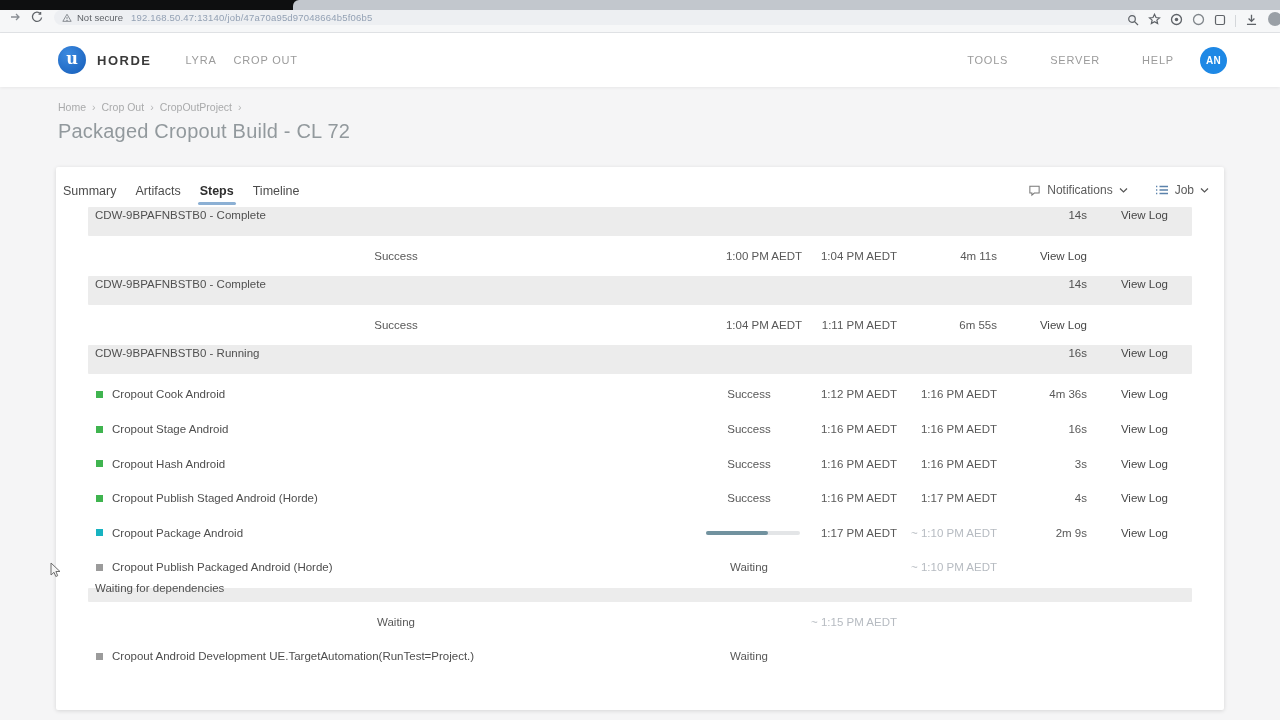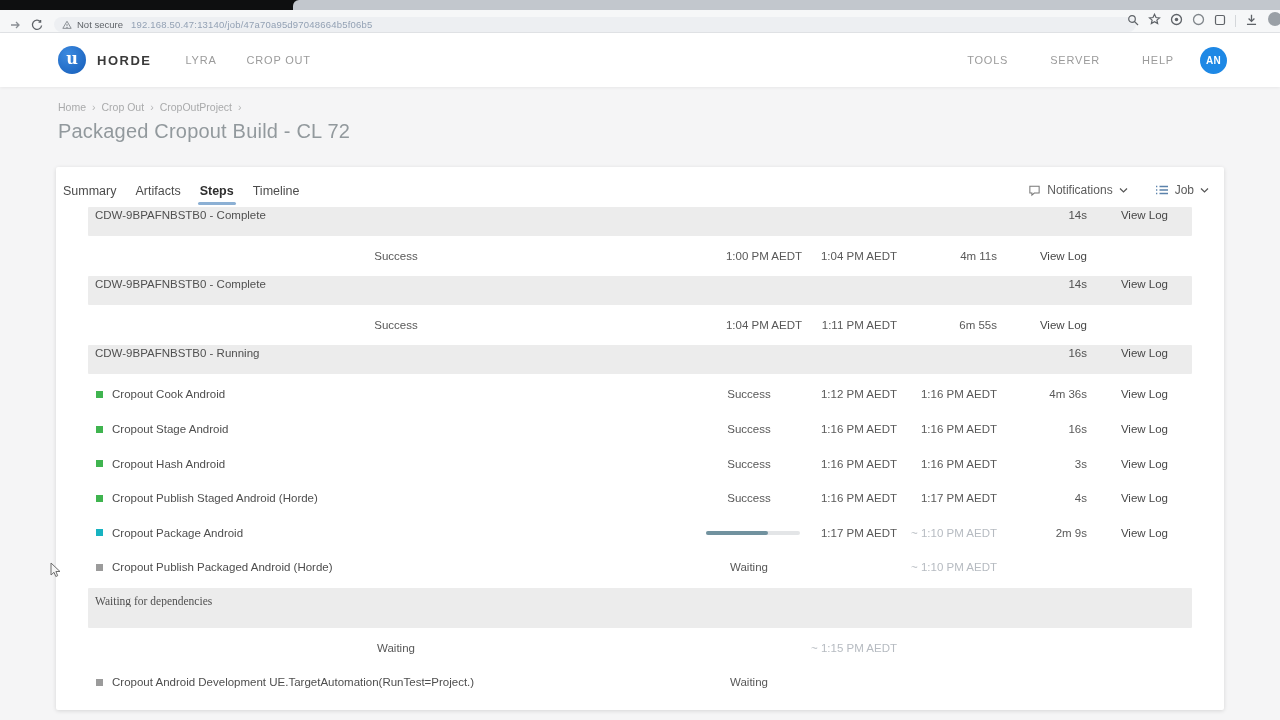--- a/index.html
+++ b/index.html
@@ -4,37 +4,37 @@
 <style>
   html,body{margin:0;padding:0;}
   body{
     width:1280px;height:720px;overflow:hidden;background:#f5f5f6;
     font-family:"Liberation Sans","DejaVu Sans",sans-serif;
     -webkit-font-smoothing:antialiased;position:relative;
   }
   
   .win-strip{height:10px;background:#0e0f10;position:relative;}
   .win-tab{position:absolute;left:293px;right:0;top:0;height:10px;background:#c2c7cd;border-radius:6px 0 0 0;}
-  .btoolbar{height:22px;background:#f6f7f8;border-bottom:1px solid #e1e3e6;display:flex;align-items:flex-end;position:relative;}
+  .btoolbar{height:22px;background:#f6f7f8;border-bottom:1px solid #e1e3e6;display:flex;align-items:flex-start;position:relative;}
   .nav-ico{width:14px;height:14px;margin-left:8px;flex:none;display:flex;align-items:center;justify-content:center;}
   .nav-ico svg{display:block;}
   .urlbar{
     height:15px;background:#edeff2;border-radius:8px;margin-left:10px;
     width:1082px;display:flex;align-items:center;padding:0 8px;box-sizing:border-box;
   }
   .sec-label{font-size:9.5px;color:#5f6368;margin:0 8px 0 5px;white-space:nowrap;}
   .url-text{font-size:9.5px;color:#93a1b4;letter-spacing:.2px;white-space:nowrap;overflow:hidden;}
   .bicons{position:absolute;right:0;top:0;height:22px;display:flex;align-items:center;gap:9px;padding-right:4px;}
   .bicons .sep{width:1px;height:12px;background:#d4d7da;}
   
   .appbar{height:54px;background:#ffffff;display:flex;align-items:center;padding:0 53px 0 58px;box-sizing:border-box;box-shadow:0 1px 3px rgba(0,0,0,.06);position:relative;z-index:2;}
   .logo{width:28px;height:28px;border-radius:50%;background:radial-gradient(circle at 35% 30%,#3c8ae0,#155cb8);display:flex;align-items:center;justify-content:center;flex:none;}
   .logo span{color:#fff;font-family:"DejaVu Serif",serif;font-size:16px;font-weight:bold;line-height:1;margin-top:-2px;}
   .brand{font-size:13px;font-weight:700;color:#3a3a3a;letter-spacing:1.5px;margin-left:11px;}
-  .appnav{display:flex;gap:30px;margin-left:34px;}
+  .appnav{display:flex;gap:17px;margin-left:34px;}
   .appnav .itm,.appnav2 .itm{font-size:11px;color:#9b9b9b;letter-spacing:.8px;cursor:pointer;white-space:nowrap;}
   .appnav2{display:flex;gap:42px;margin-left:auto;align-items:center;}
   .avatar{width:27px;height:27px;border-radius:50%;background:var(--accent_blue,#1e88e5);color:#fff;font-size:10px;font-weight:700;display:flex;align-items:center;justify-content:center;margin-left:26px;letter-spacing:.3px;}
   
   .hero{padding:14px 0 0 58px;}
   .crumbs{font-size:10.5px;color:#a9aaab;display:flex;gap:6px;align-items:center;}
   .crumbs .ci{cursor:pointer;}
   .crumbs .cs{color:#b5b6b7;}
   .ptitle{font-size:20px;color:#92999d;margin-top:7px;letter-spacing:.2px;}
   
@@ -52,21 +52,21 @@
   .name-cell{display:flex;align-items:center;color:#4e4e4e;overflow:hidden;}
   .sq{width:7px;height:7px;display:inline-block;margin-right:9px;flex:none;}
   .c-status{text-align:center;}
   .c-start,.c-end,.c-dur,.c-log{text-align:right;}
   .c-log{color:#474747;cursor:pointer;}
   .est{color:#b6bbc1;}
   .pbar{height:4px;width:94px;background:#e3e5e7;border-radius:2px;margin-left:10px;position:relative;}
   .pfill{position:absolute;left:0;top:0;bottom:0;background:var(--progress_fill,#71929f);border-radius:2px;}
   .gray-bar{margin:2.8px 32px;background:var(--agent_row_bg,#ececec);display:flex;align-items:center;padding:0 24px 13px 7px;font-size:11.5px;color:#505050;border-radius:1px;box-sizing:border-box;}
   .agent-row{height:29px;}
-  .section-row{height:40px;font-family:Liberation Serif, serif;}
+  .section-row{height:14px;}
   .clipped{margin-top:-8px;}
   .a-name{flex:1;white-space:nowrap;overflow:hidden;}
   .a-dur{width:80px;text-align:right;}
   .a-log{width:81px;text-align:right;color:#474747;cursor:pointer;}
   
   .mcursor{position:absolute;left:50px;top:562px;z-index:5;}
 </style>
 </head>
 <body>
 

